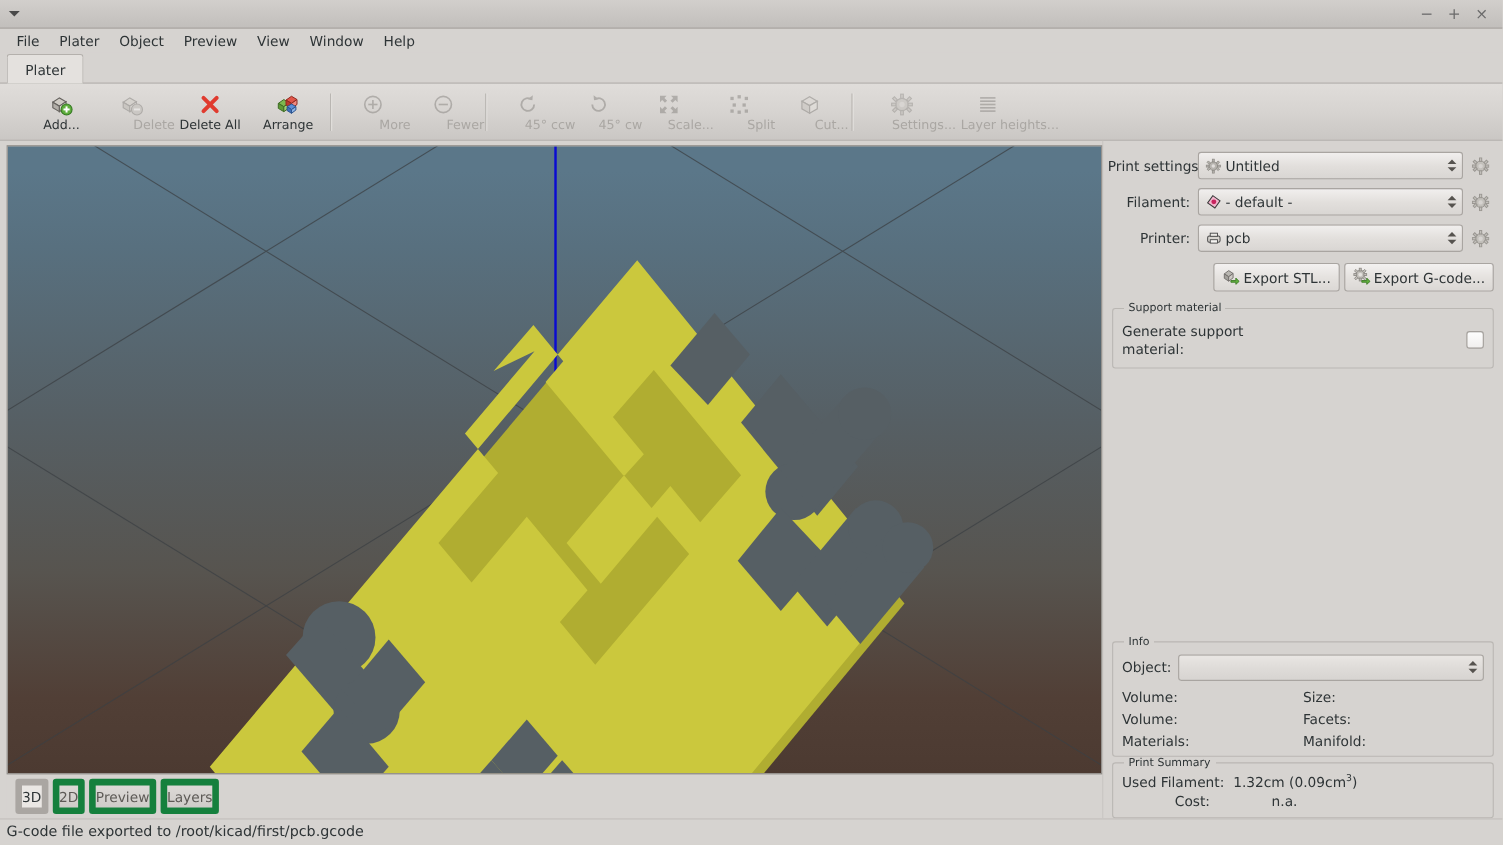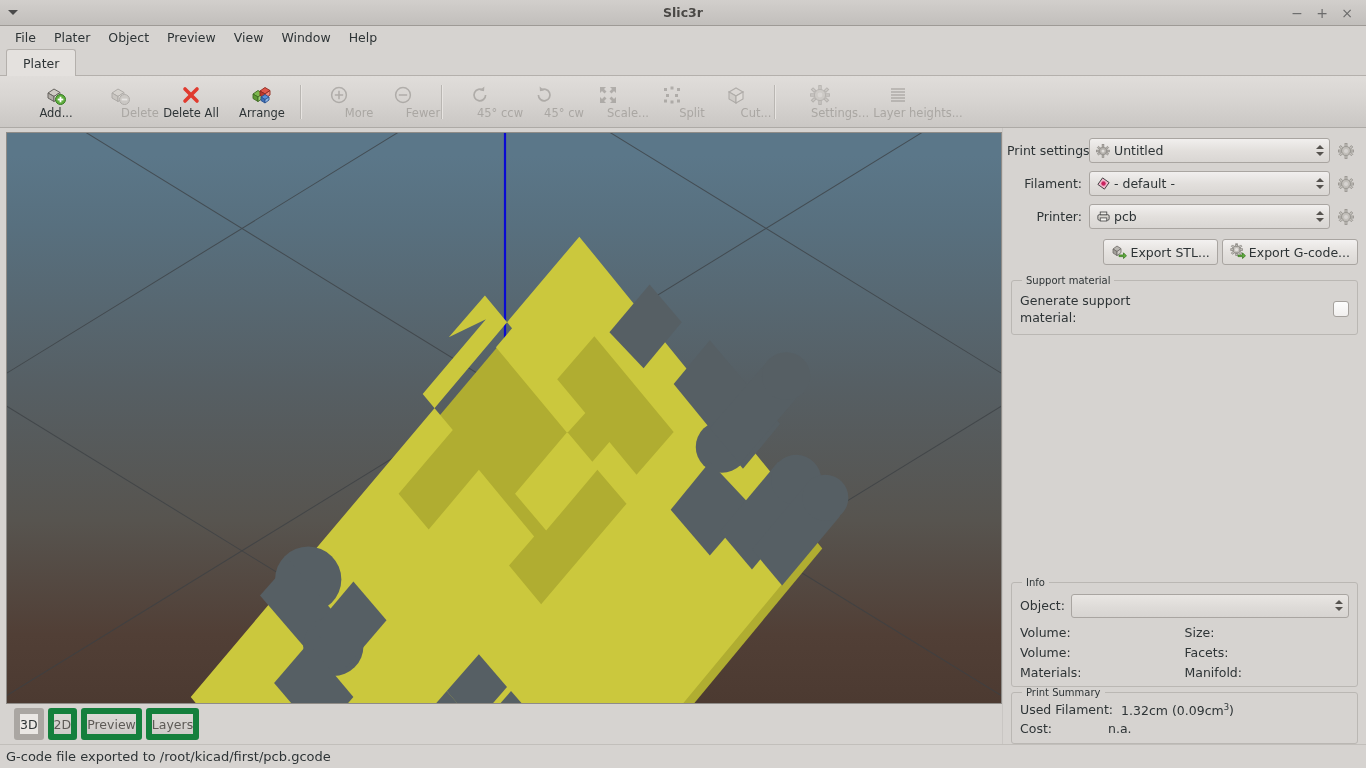--- a/index.html
+++ b/index.html
@@ -202,21 +202,21 @@
     background: linear-gradient(to bottom, #e9e6e3 0%, #dedbd8 55%, #d7d4d1 100%);
     display: flex; align-items: center; padding-right: 2px;
   }
   .info-grid { display: grid; grid-template-columns: 1fr 1fr; row-gap: 5px; }
   .info-cell { font-size: 12.5px; color: #2e3436; }
 
   #summary-group { margin-bottom: 0; padding: 4px 8px 4px 8px; }
   .sum-row { display: flex; font-size: 12.5px; margin-bottom: 3px; }
   .sum-key { white-space: nowrap; }
   .sum-val { margin-left: 8px; }
-  .sum-row.cost .sum-key { width: 80px; }
+  .sum-row.cost .sum-key { width: 80px; margin-left: 48px; }
   sup { font-size: 8.5px; }
 
   
   #statusbar {
     height: 24px; min-height: 24px;
     background: #d6d3d0;
     border-top: 1px solid #c2bfbb;
     display: flex; align-items: center;
     padding-left: 6px;
     font-size: 13px; color: #2e3436;
@@ -224,21 +224,20 @@
 </style>
 </head>
 <body>
 
 <div id="app">
 
   <div id="titlebar">
     <div id="titlebar-menu-arrow">
       <i></i>
     </div>
-    <div id="window-title">Slic3r</div>
     <div id="win-controls">
       <div class="win-btn">−</div>
       <div class="win-btn">+</div>
       <div class="win-btn">×</div>
     </div>
   </div>
 
   <div id="menubar">
       <div class="menu-item">File</div>
       <div class="menu-item">Plater</div>

